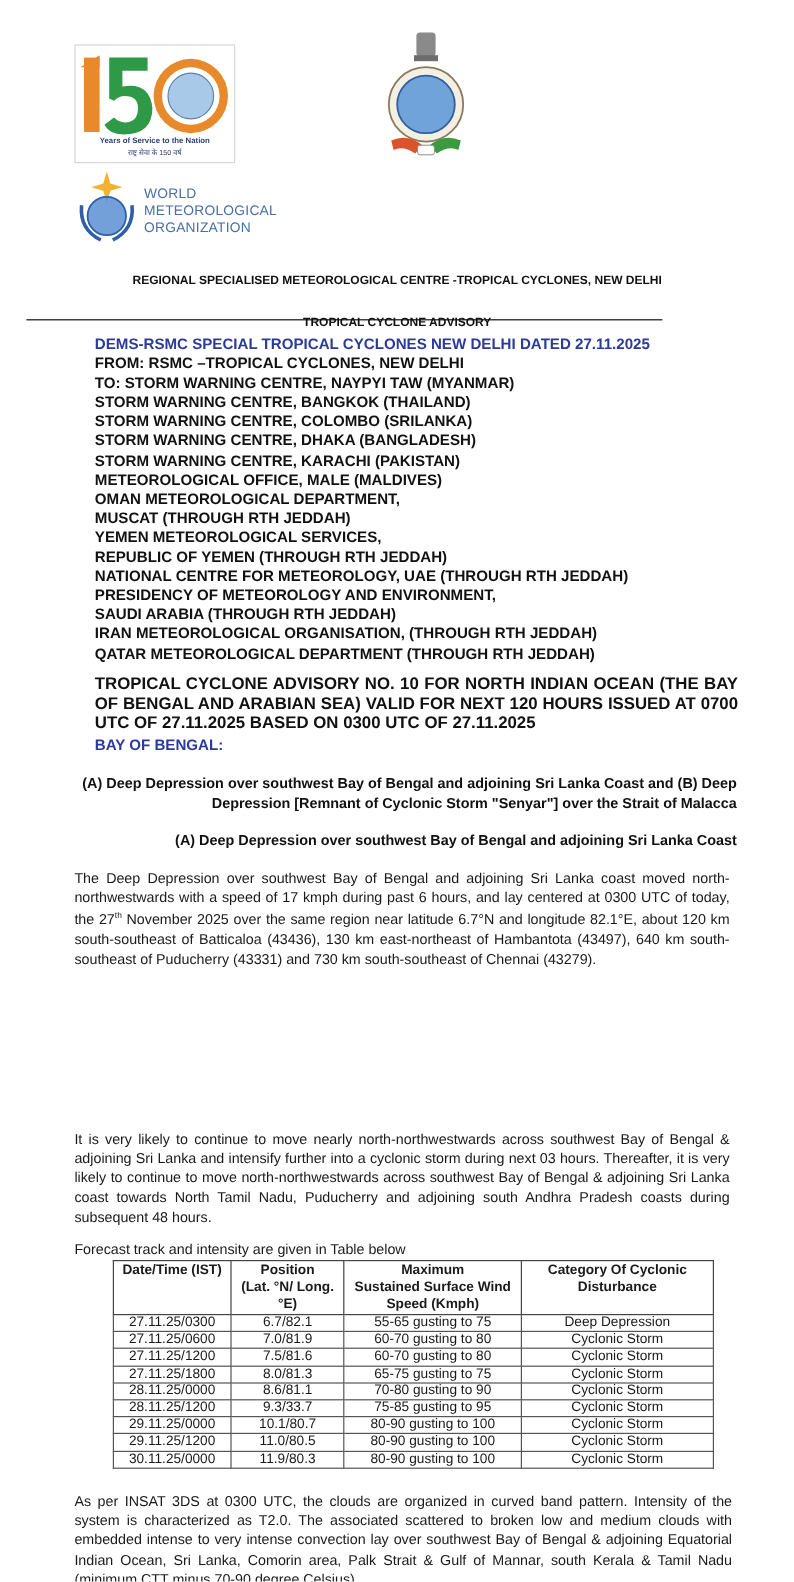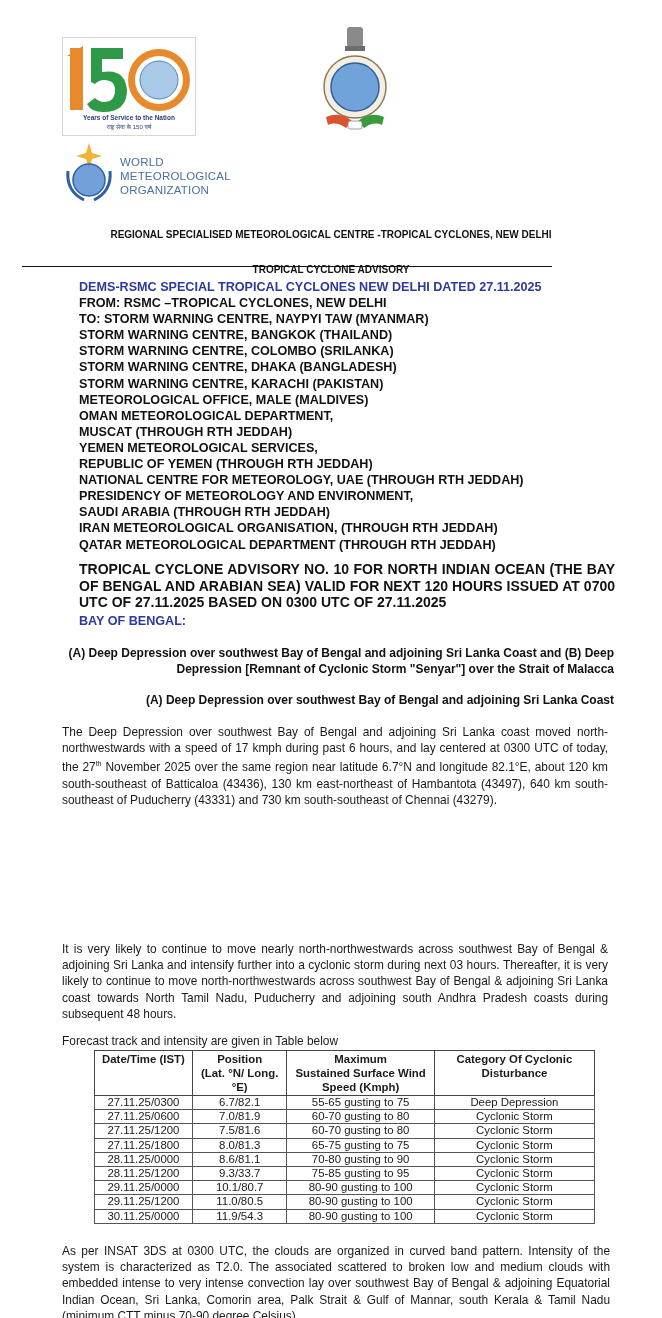--- a/index.html
+++ b/index.html
@@ -173,20 +173,20 @@
         <td>Cyclonic Storm</td>
       </tr>
       <tr>
         <td>29.11.25/1200</td>
         <td>11.0/80.5</td>
         <td>80-90 gusting to 100</td>
         <td>Cyclonic Storm</td>
       </tr>
       <tr>
         <td>30.11.25/0000</td>
-        <td>11.9/54.3</td>
+        <td>11.9/80.3</td>
         <td>80-90 gusting to 100</td>
         <td>Cyclonic Storm</td>
       </tr>
     </tbody>
 </table>
 
 <div class="abs para" style="top:1243px;width:548px;">As per INSAT 3DS at 0300 UTC, the clouds are organized in curved band pattern. Intensity of the system is characterized as T2.0. The associated scattered to broken low and medium clouds with embedded intense to very intense convection lay over southwest Bay of Bengal &amp; adjoining Equatorial Indian Ocean, Sri Lanka, Comorin area, Palk Strait &amp; Gulf of Mannar, south Kerala &amp; Tamil Nadu  (minimum CTT minus 70-90 degree Celsius).</div>
 
 </body></html>

